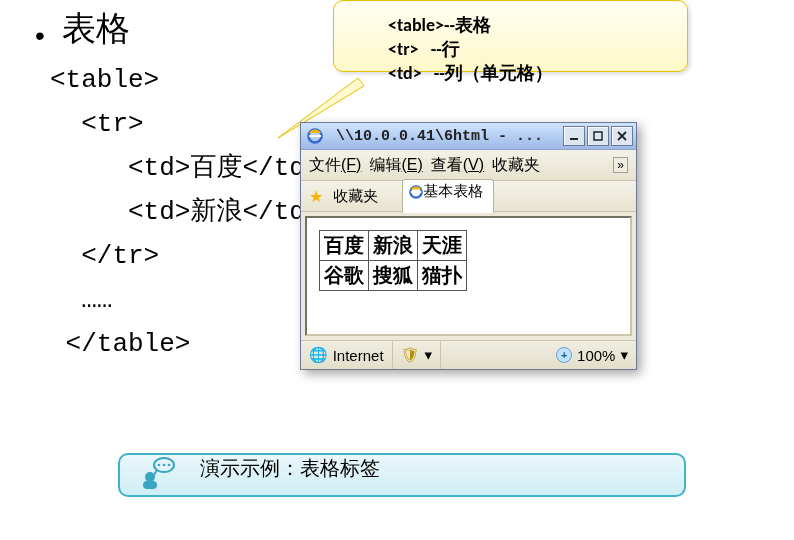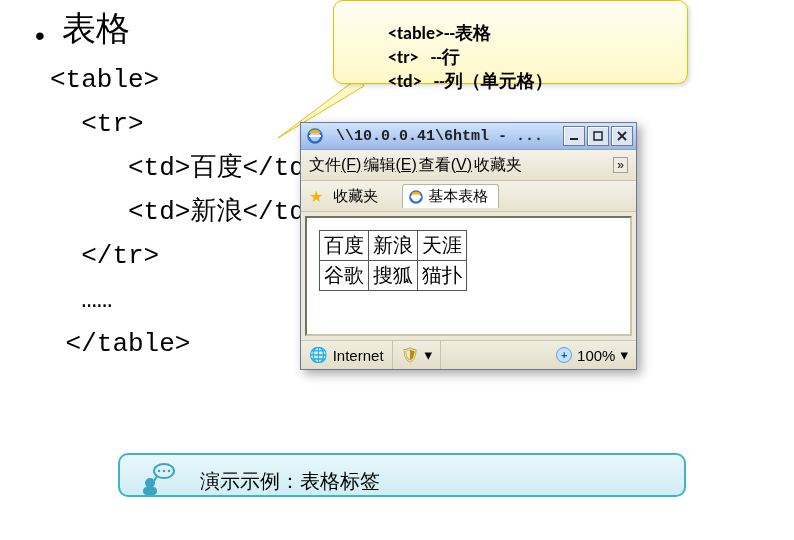--- a/index.html
+++ b/index.html
@@ -40,26 +40,26 @@
     line-height: 44px;
     font-family: Liberation Mono, monospace;
     white-space: pre;
   }
   
   .callout {
     position: absolute;
     left: 333px;
     top: 0px;
     width: 355px;
-    height: 84px;
+    height: 72px;
     background: linear-gradient(#fffef2, #fff8c8);
     border: 1px solid #e8c000;
     border-radius: 10px;
     box-shadow: 2px 2px 4px rgba(0,0,0,0.15);
-    padding: 20px 14px 8px 54px;
+    padding: 12px 14px 8px 54px;
     box-sizing: border-box;
     font-family: Calibri, "SimSun", serif;
     font-size: 18px;
     font-weight: bold;
     line-height: 24px;
     white-space: pre;
   }
   .callout-tail {
     position: absolute;
     left: 278px;
@@ -111,21 +111,21 @@
     box-shadow: inset 1px 1px 0 #fff;
   }
   .winbtn svg { display:block; }
   .menubar {
     display: flex;
     align-items: center;
     height: 30px;
     padding: 0 8px;
     background: linear-gradient(#f4f2e8,#e7e3cf);
     border-bottom: 1px solid #c9c4aa;
-    gap: 2px;
+    gap: 8px;
   }
   .menubar .menu-item {
     font-size: 16px;
     white-space: nowrap;
   }
   .menubar .menu-item .accel { text-decoration: underline; }
   .menubar .chev {
     margin-left: auto;
     border: 1px solid #a99;
     padding: 0 3px;
@@ -142,33 +142,33 @@
     gap: 10px;
   }
   .star {
     color: #f4b400;
     font-size: 16px;
   }
   .tab {
     margin-left: 14px;
     display: flex;
     align-items: center;
-    gap: 5px;
     border: 1px solid #b7b49e;
     border-bottom: none;
     background: #fff;
-    padding: 2px 10px 2px 6px;
+    padding: 2px 10px 12px 6px;
     border-radius: 3px 3px 0 0;
   }
   .content-area {
     background: #fff;
     border: 2px inset #c9c4aa;
     margin: 4px;
     padding: 12px;
     min-height: 92px;
+    font-weight: bold;
   }
   .html-table {
     border-collapse: collapse;
   }
   .html-table td {
     border: 1px solid #555;
     padding: 1px 4px;
     font-size: 20px;
     font-family: "SimSun", serif;
   }
@@ -201,21 +201,21 @@
   .demo-banner {
     position: absolute;
     left: 118px;
     top: 453px;
     width: 568px;
     height: 44px;
     border: 2px solid #41b2c9;
     border-radius: 10px;
     background: linear-gradient(#e9f7fb,#cfeef4);
     display: flex;
-    align-items: flex-end;
+    align-items: flex-start;
     padding-left: 18px;
     box-sizing: border-box;
     font-size: 20px;
     font-family: "SimSun", serif;
   }
   .demo-banner .person {
     width: 34px; height: 34px;
     margin-right: 28px;
     position: relative;
   }

